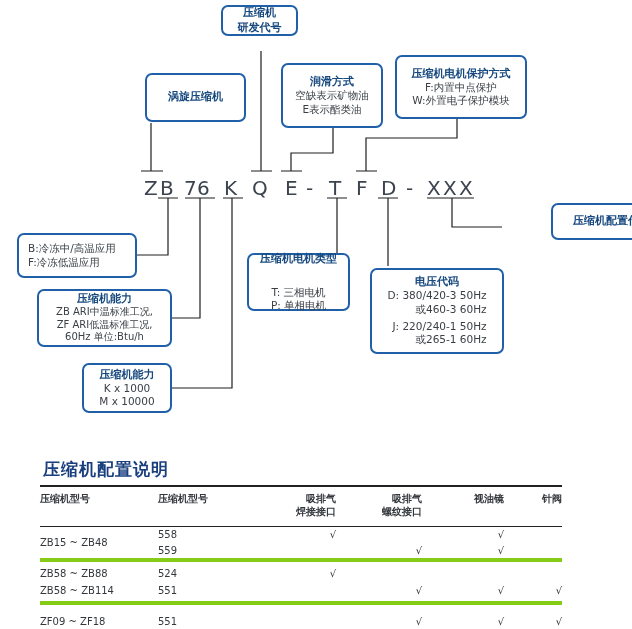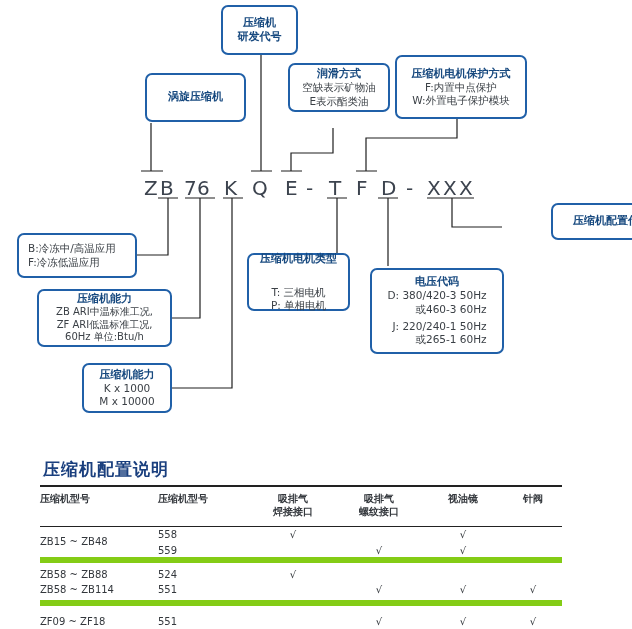--- a/index.html
+++ b/index.html
@@ -12,22 +12,22 @@
 
   .node {
     position:absolute; border:2px solid #2060a8; border-radius:7px; background:#fff;
     display:flex; flex-direction:column; justify-content:center; align-items:center;
     text-align:center; color:#3b4046; line-height:1.28; font-size:10.5px;
   }
   .nt { font-weight:bold; color:#17497f; font-size:11px; }
   .nb { color:#3b4046; }
 
   #box-scroll   { left:99px;  top:73px;  width:101px; height:49px;margin-left:46px; }
-  #box-rd       { left:221px; top:5px;   width:77px;  height:50px; }
-  #box-lub      { left:281px; top:63px;  width:102px; height:49px;margin-left:7px; }
+  #box-rd       { left:221px; top:5px;   width:77px;  height:31px; }
+  #box-lub      { left:281px; top:63px;  width:102px; height:65px; }
   #box-prot     { left:395px; top:55px;  width:132px; height:64px; }
   #box-app      { left:17px;  top:233px; width:120px; height:45px; align-items:flex-start; padding-left:9px; text-align:left; }
   #box-capstd   { left:37px;  top:289px; width:135px; height:58px; font-size:10px; }
   #box-capmult  { left:82px;  top:363px; width:90px;  height:50px; }
   #box-motor    { left:247px; top:253px; width:103px; height:58px; }
   #box-motor .nt { margin-bottom:20px; }
   #box-volt     { left:370px; top:268px; width:134px; height:86px; }
   #box-conf     { left:521px; top:203px; width:121px; height:37px;margin-left:30px; }
 
   .vwrap { text-align:right; }
@@ -47,24 +47,24 @@
     position:absolute; left:40px; top:485px; width:522px;
     border-collapse:collapse; table-layout:fixed;
     font-size:10px; color:#33373c;
     border-top:2px solid #222; border-bottom:2px solid #222;
   }
   table.cfg th {
     font-weight:bold; vertical-align:top; padding-top:5px; height:40px;
     white-space:pre-line; line-height:1.3; border-bottom:1px solid #222;
   }
   table.cfg th.l, table.cfg td.l { text-align:left; }
-  table.cfg th.c, table.cfg td.c { text-align:center; }
+  table.cfg th.c, table.cfg td.c { text-align:right; }
   table.cfg td { padding:0; height:17px; vertical-align:middle; }
   table.cfg td.model { vertical-align:middle; }
-  tr.sep td { border-top:6px solid #84cc16; }
+  tr.sep td { border-top:4px solid #84cc16; }
   tr.r3 td { height:22px; padding-top:3px; }
   tr.r4 td { height:21px; padding-bottom:3px; }
   tr.r5 td { height:35px; }
   col.c1{width:118px;} col.c2{width:92px;} col.c3{width:86px;}
   col.c4{width:86px;} col.c5{width:82px;} col.c6{width:58px;}
 </style>
 </head>
 <body>
 
 <div class="canvas">

